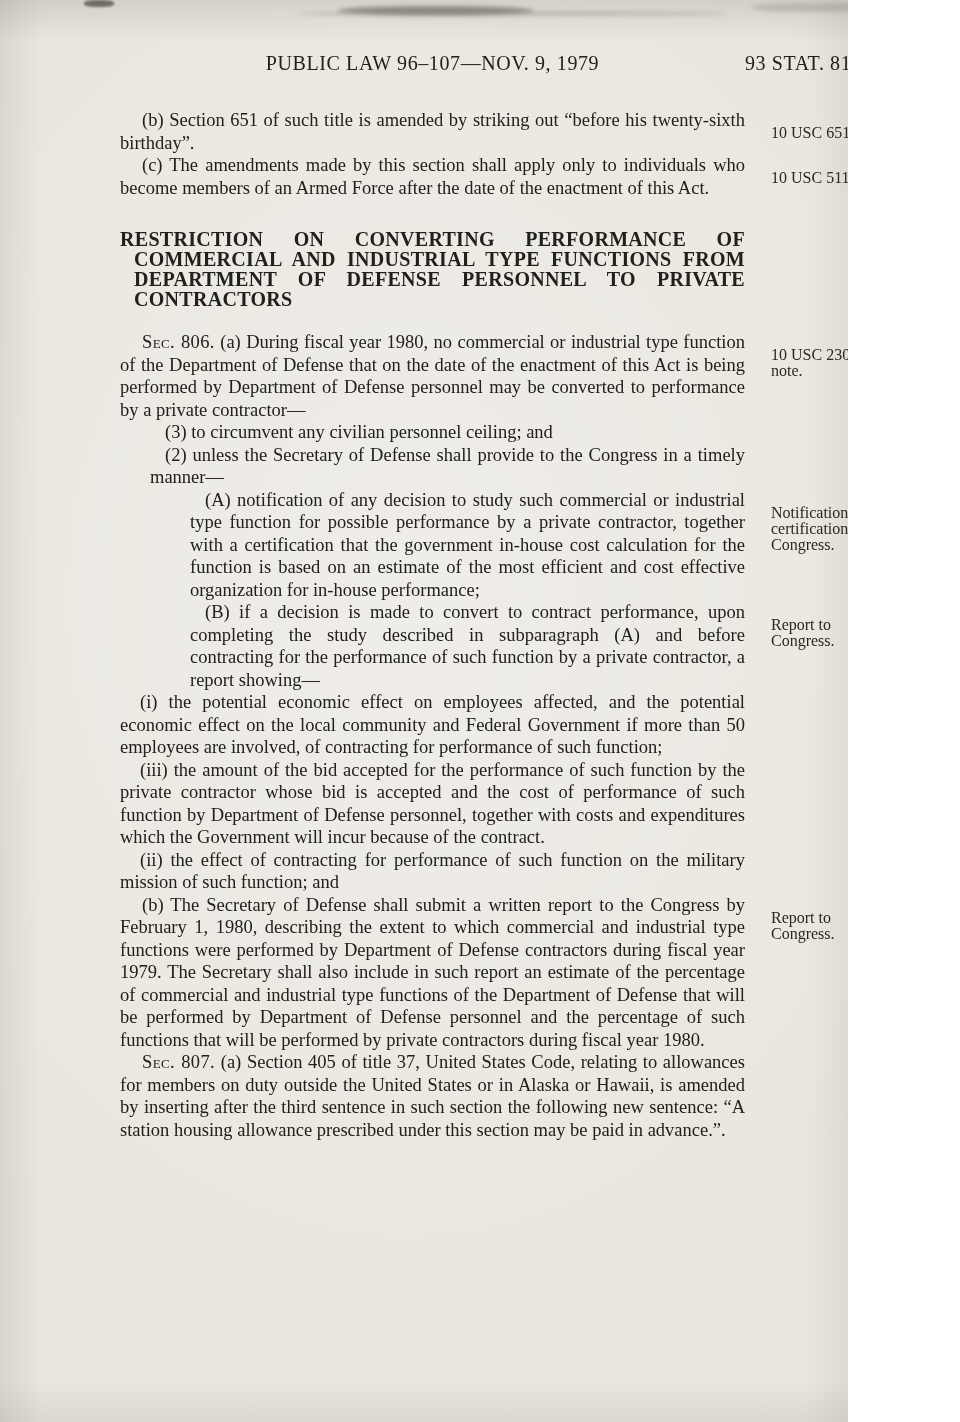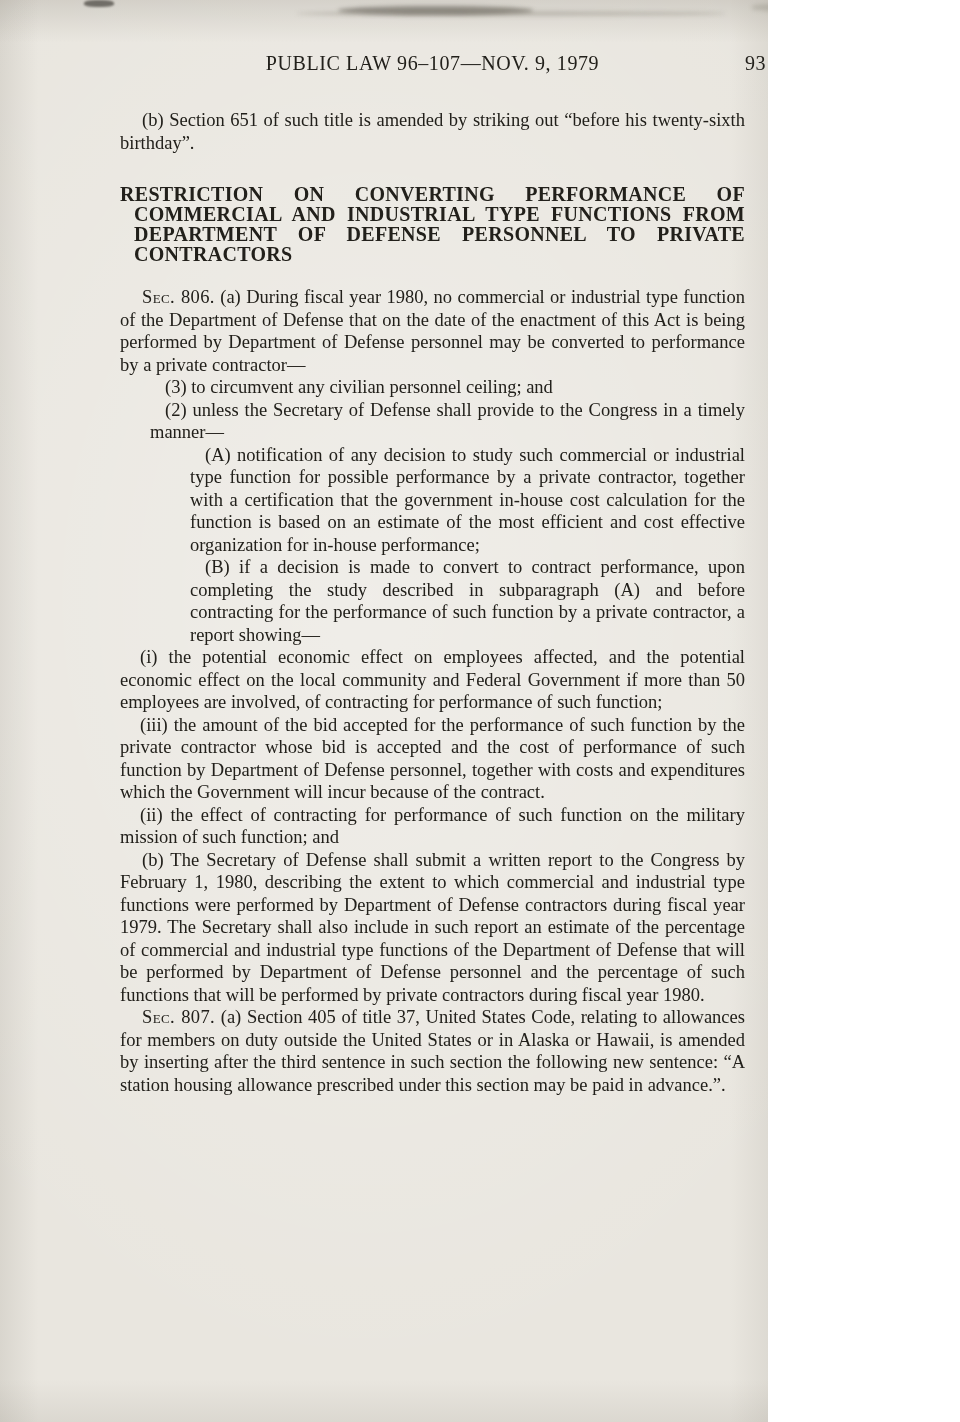--- a/index.html
+++ b/index.html
@@ -3,21 +3,21 @@
 <meta charset="utf-8">
 <style>
   * { margin: 0; padding: 0; box-sizing: border-box; }
   html, body { width: 960px; }
   body {
     margin: 0;
     font-family: "Liberation Serif", "DejaVu Serif", serif;
   }
   .page {
     position: relative;
-    width: 768px;
+    width: 848px;
     height: 1422px;
     overflow: hidden;
     color: var(--ink, #22201b);
     background:
       radial-gradient(ellipse 120% 90% at 48% 42%, rgba(255,255,255,.30), rgba(255,255,255,0) 62%),
       linear-gradient(90deg, rgba(118,112,100,.14), rgba(118,112,100,0) 5%, rgba(118,112,100,0) 95%, rgba(118,112,100,.10)),
       linear-gradient(180deg, rgba(118,112,100,.20), rgba(118,112,100,0) 3%, rgba(118,112,100,0) 97%, rgba(118,112,100,.12)),
       var(--paper, #e9e6df);
   }
   
@@ -107,20 +107,24 @@
       <span class="stat-number">93 STAT. 813</span>
     </header>
 
     <main>
 
       <p class="p l0">
         <span>(b) Section 651 of such title is amended by striking out “before his twenty-sixth birthday”.</span>
         <span class="note">10 USC 651.</span>
       </p>
 
+      <p class="p l0">
+        <span>(c) The amendments made by this section shall apply only to individuals who become members of an Armed Force after the date of the enactment of this Act.</span>
+        <span class="note">10 USC 511 note.</span>
+      </p>
 
       <h2 class="crosshead">RESTRICTION ON CONVERTING PERFORMANCE OF COMMERCIAL AND INDUSTRIAL TYPE FUNCTIONS FROM DEPARTMENT OF DEFENSE PERSONNEL TO PRIVATE CONTRACTORS</h2>
 
       <p class="p l0">
         <span class="lead">Sec. 806.</span>
         <span>(a) During fiscal year 1980, no commercial or industrial type function of the Department of Defense that on the date of the enactment of this Act is being performed by Department of Defense personnel may be converted to performance by a private contractor—</span>
         <span class="note">10 USC 2304
 note.</span>
       </p>
 

